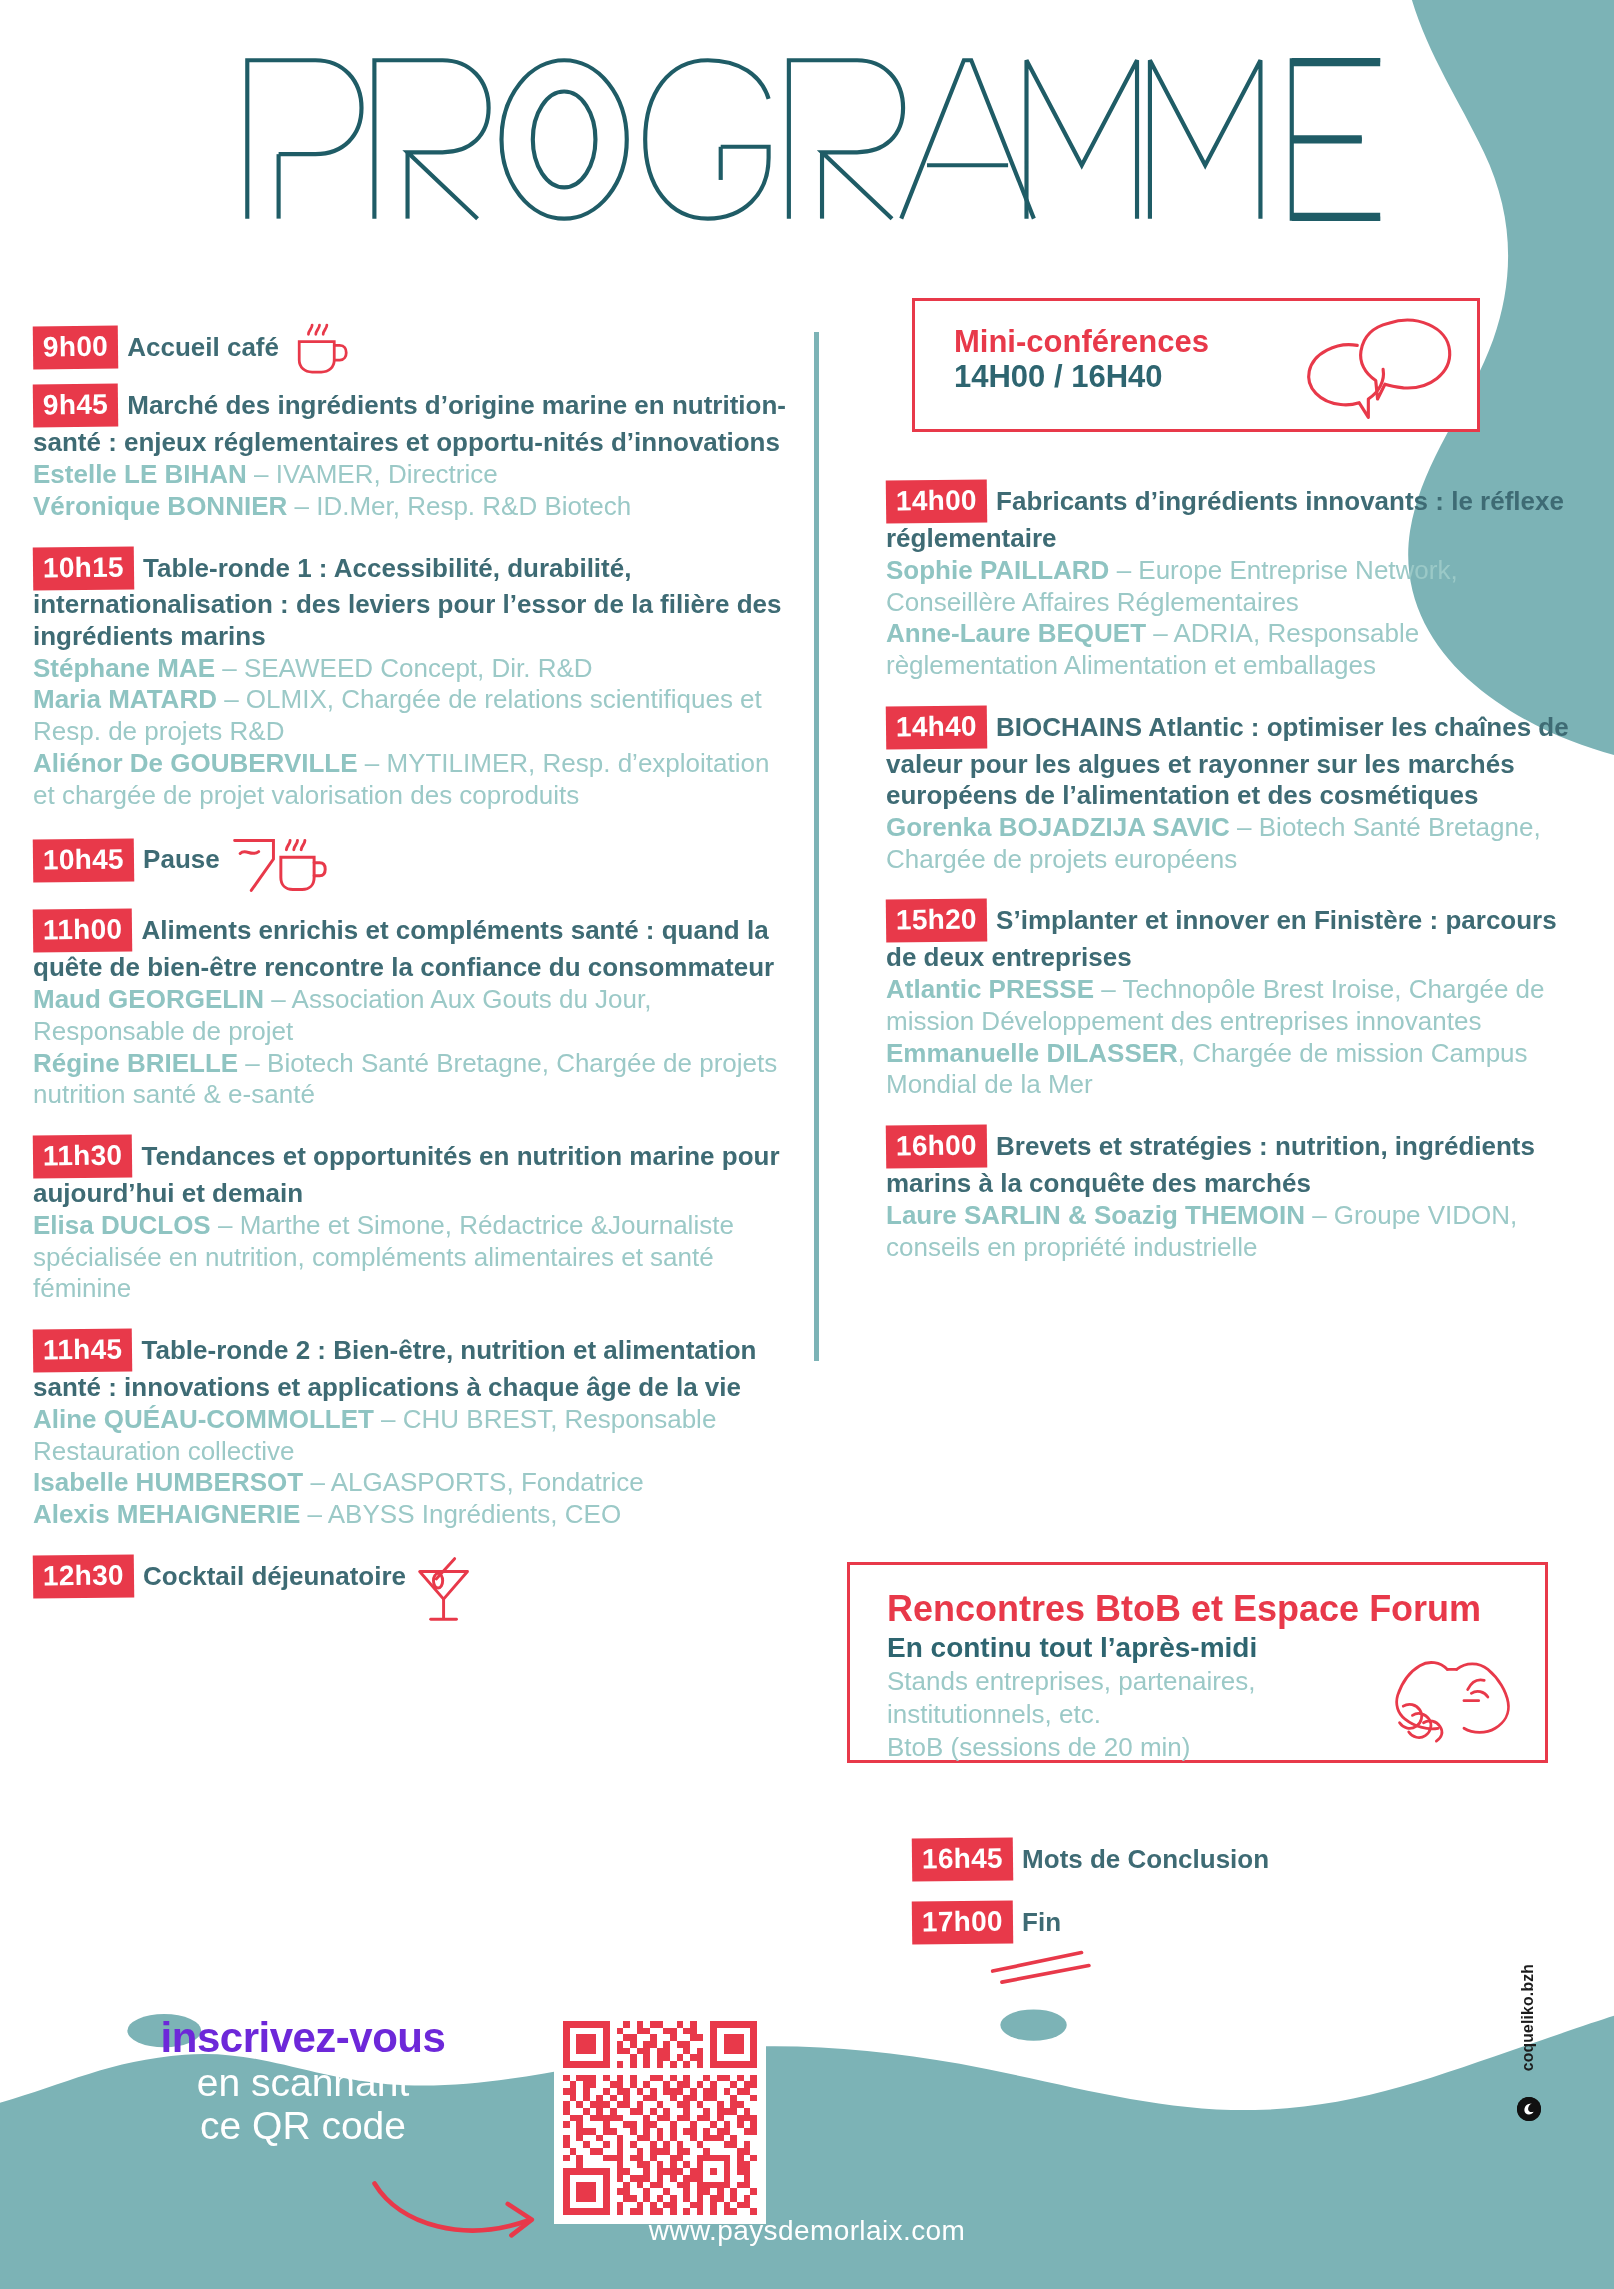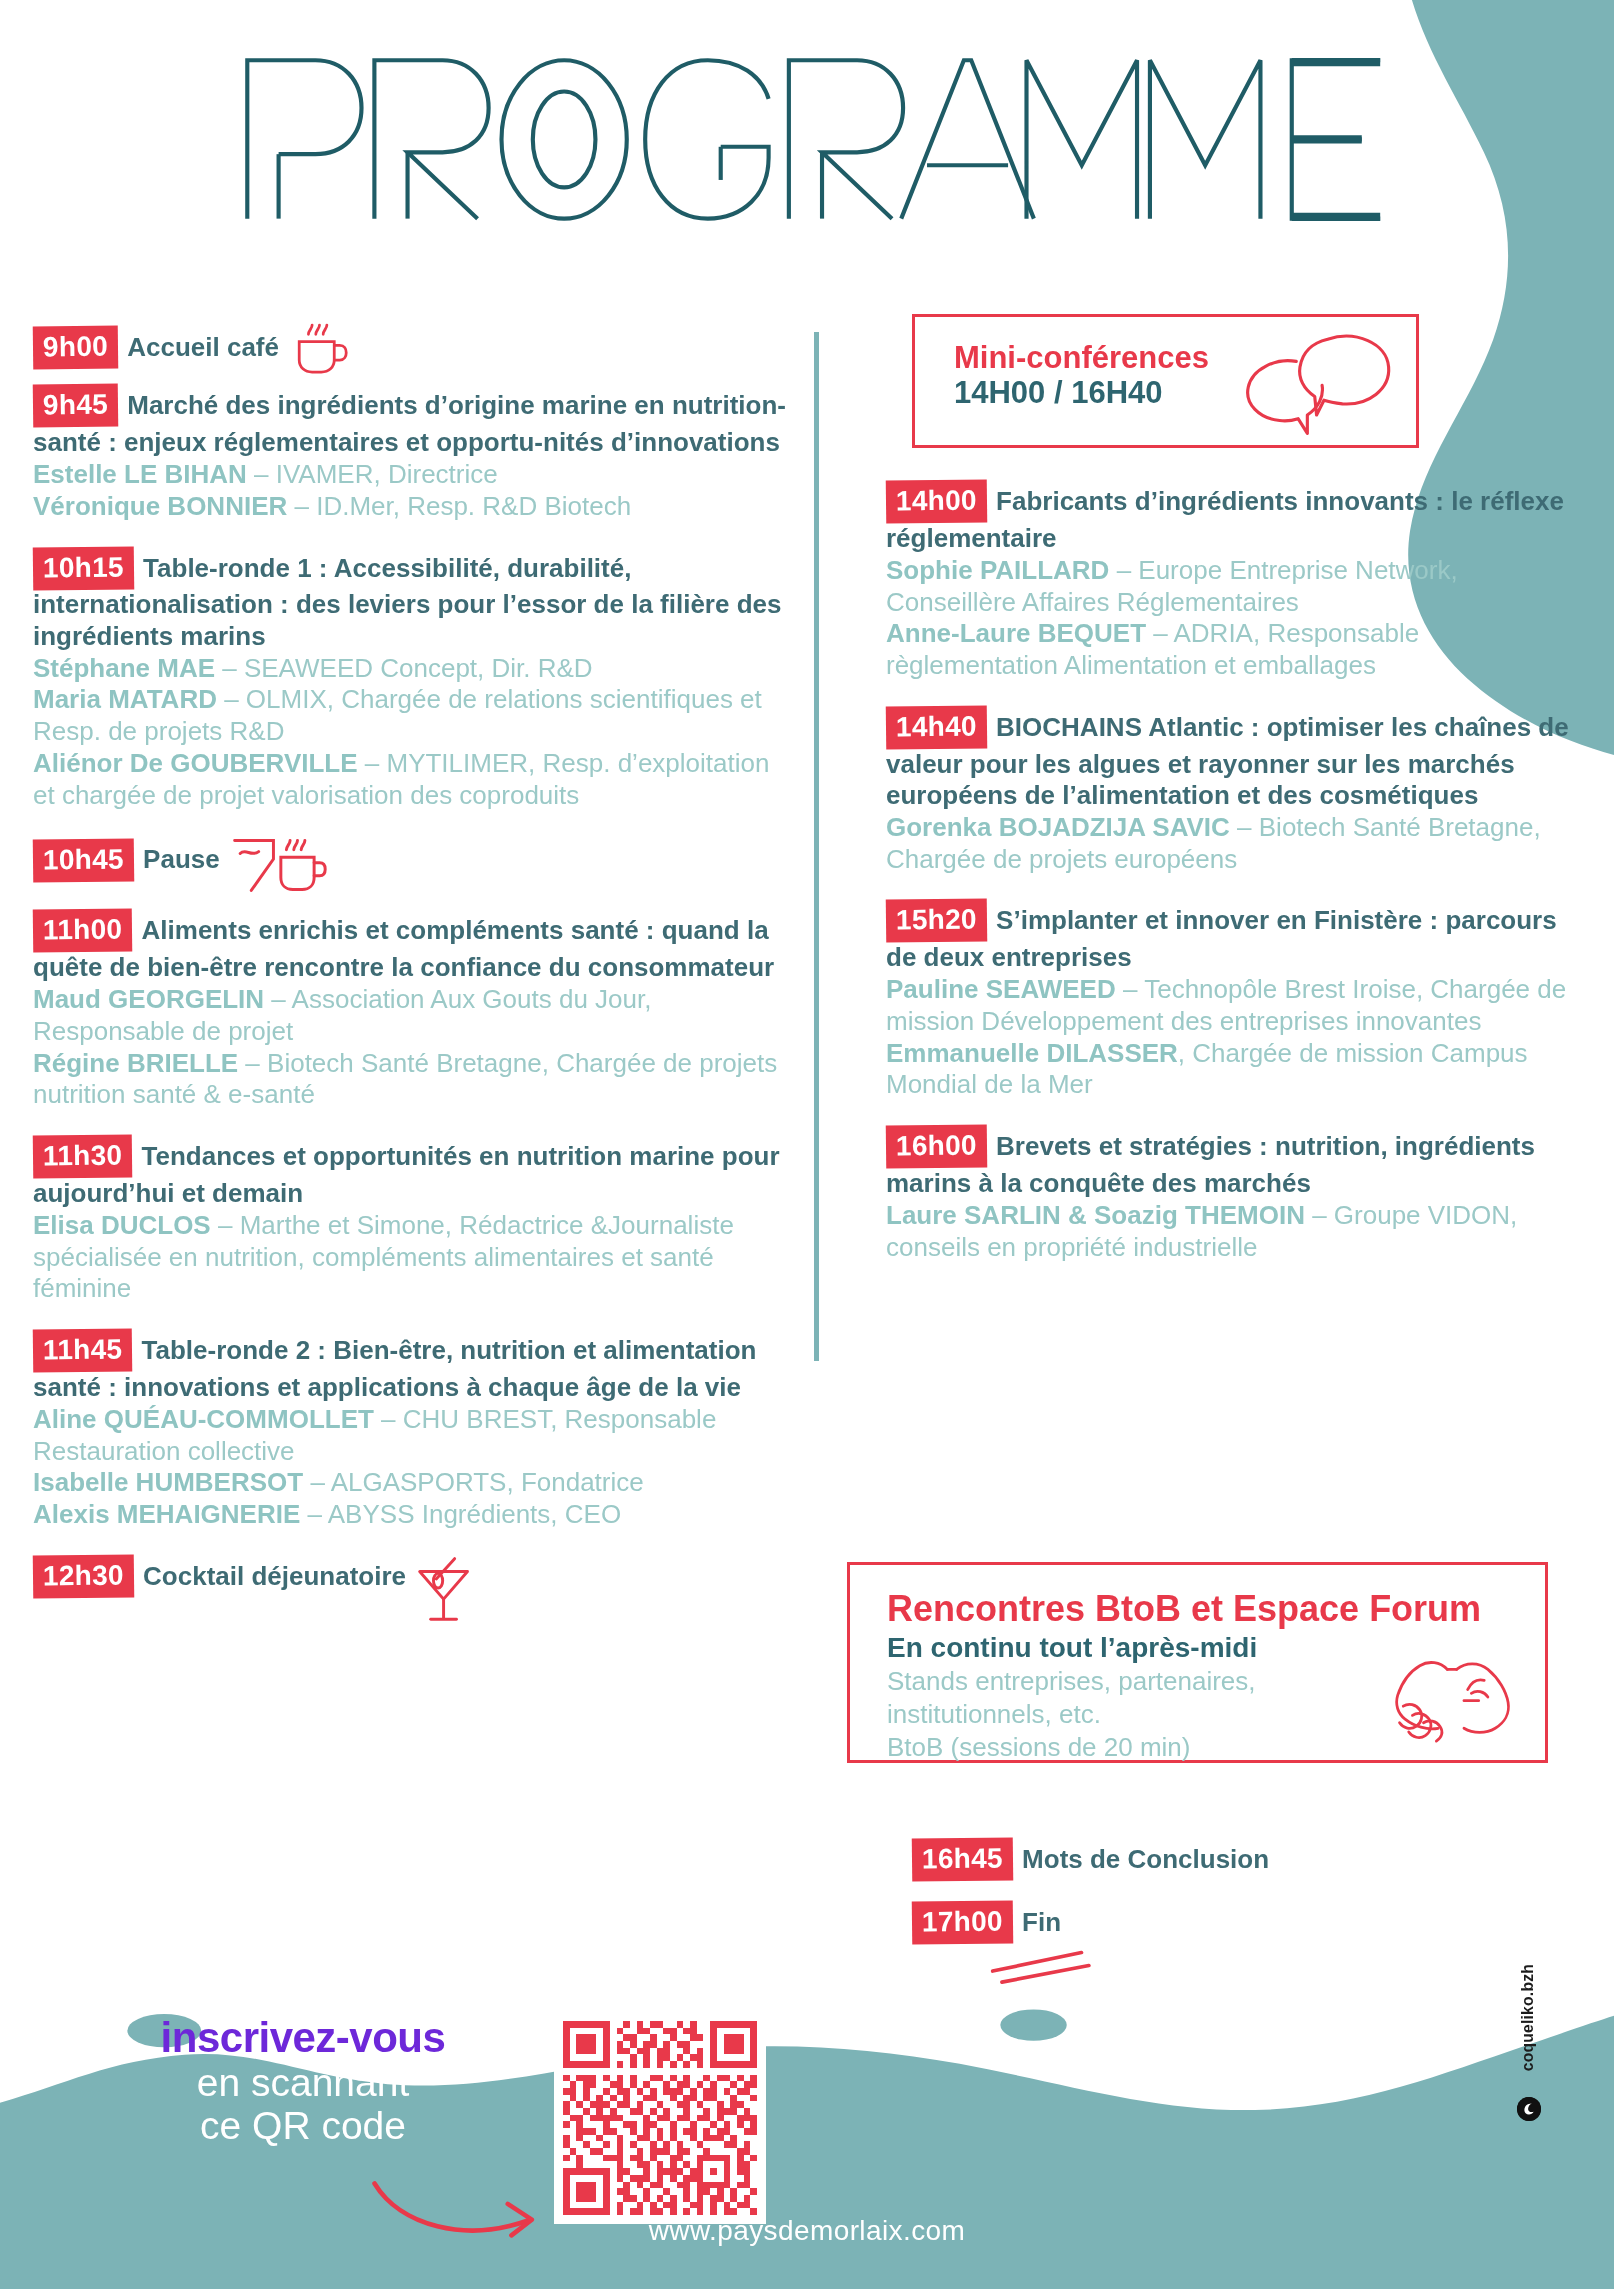--- a/index.html
+++ b/index.html
@@ -55,21 +55,21 @@
     font-size:26px;
     line-height:1.22;
   }
   .speaker b { color:#8FC4C2; font-weight:bold; }
 
   
   .icon { display:inline-block; vertical-align:middle; }
 
   
   .mini-box {
-    position:absolute; left:912px; top:314px; width:507px; height:134px;
+    position:absolute; left:912px; top:298px; width:568px; height:134px;
     border:3.7px solid #E8394A; background:#fff;
   }
   .mini-txt { position:absolute; left:39px; top:24px; }
   .mini-l1 { color:#E8394A; font-weight:bold; font-size:31px; line-height:1.12; }
   .mini-l2 { color:#2E6570; font-weight:bold; font-size:31px; line-height:1.12; }
   .mini-bubbles { position:absolute; right:20px; top:13px; }
 
   
   .btob-box {
     position:absolute; left:847px; top:1562px; width:701px; height:201px;
@@ -266,21 +266,21 @@
     <div class="slot">
       <span class="time">14h40</span><span class="title-txt">BIOCHAINS Atlantic : optimiser les chaînes de valeur pour les algues et rayonner sur les marchés européens de l’alimentation et des cosmétiques</span>
       <div class="speakers">
         <div class="speaker"><b>Gorenka BOJADZIJA SAVIC</b><span> – Biotech Santé Bretagne, Chargée de projets européens</span></div>
       </div>
     </div>
 
     <div class="slot">
       <span class="time">15h20</span><span class="title-txt">S’implanter et innover en Finistère : parcours de deux entreprises</span>
       <div class="speakers">
-        <div class="speaker"><b>Pauline SEAWEED</b><span> – Technopôle Brest Iroise, Chargée de mission Développement des entreprises innovantes</span></div>
+        <div class="speaker"><b>Atlantic PRESSE</b><span> – Technopôle Brest Iroise, Chargée de mission Développement des entreprises innovantes</span></div>
         <div class="speaker"><b>Emmanuelle DILASSER</b><span>, Chargée de mission Campus Mondial de la Mer</span></div>
       </div>
     </div>
 
     <div class="slot">
       <span class="time">16h00</span><span class="title-txt">Brevets et stratégies : nutrition, ingrédients marins à la conquête des marchés</span>
       <div class="speakers">
         <div class="speaker"><b>Laure SARLIN &amp; Soazig THEMOIN</b><span> – Groupe VIDON, conseils en propriété industrielle</span></div>
       </div>
     </div>

